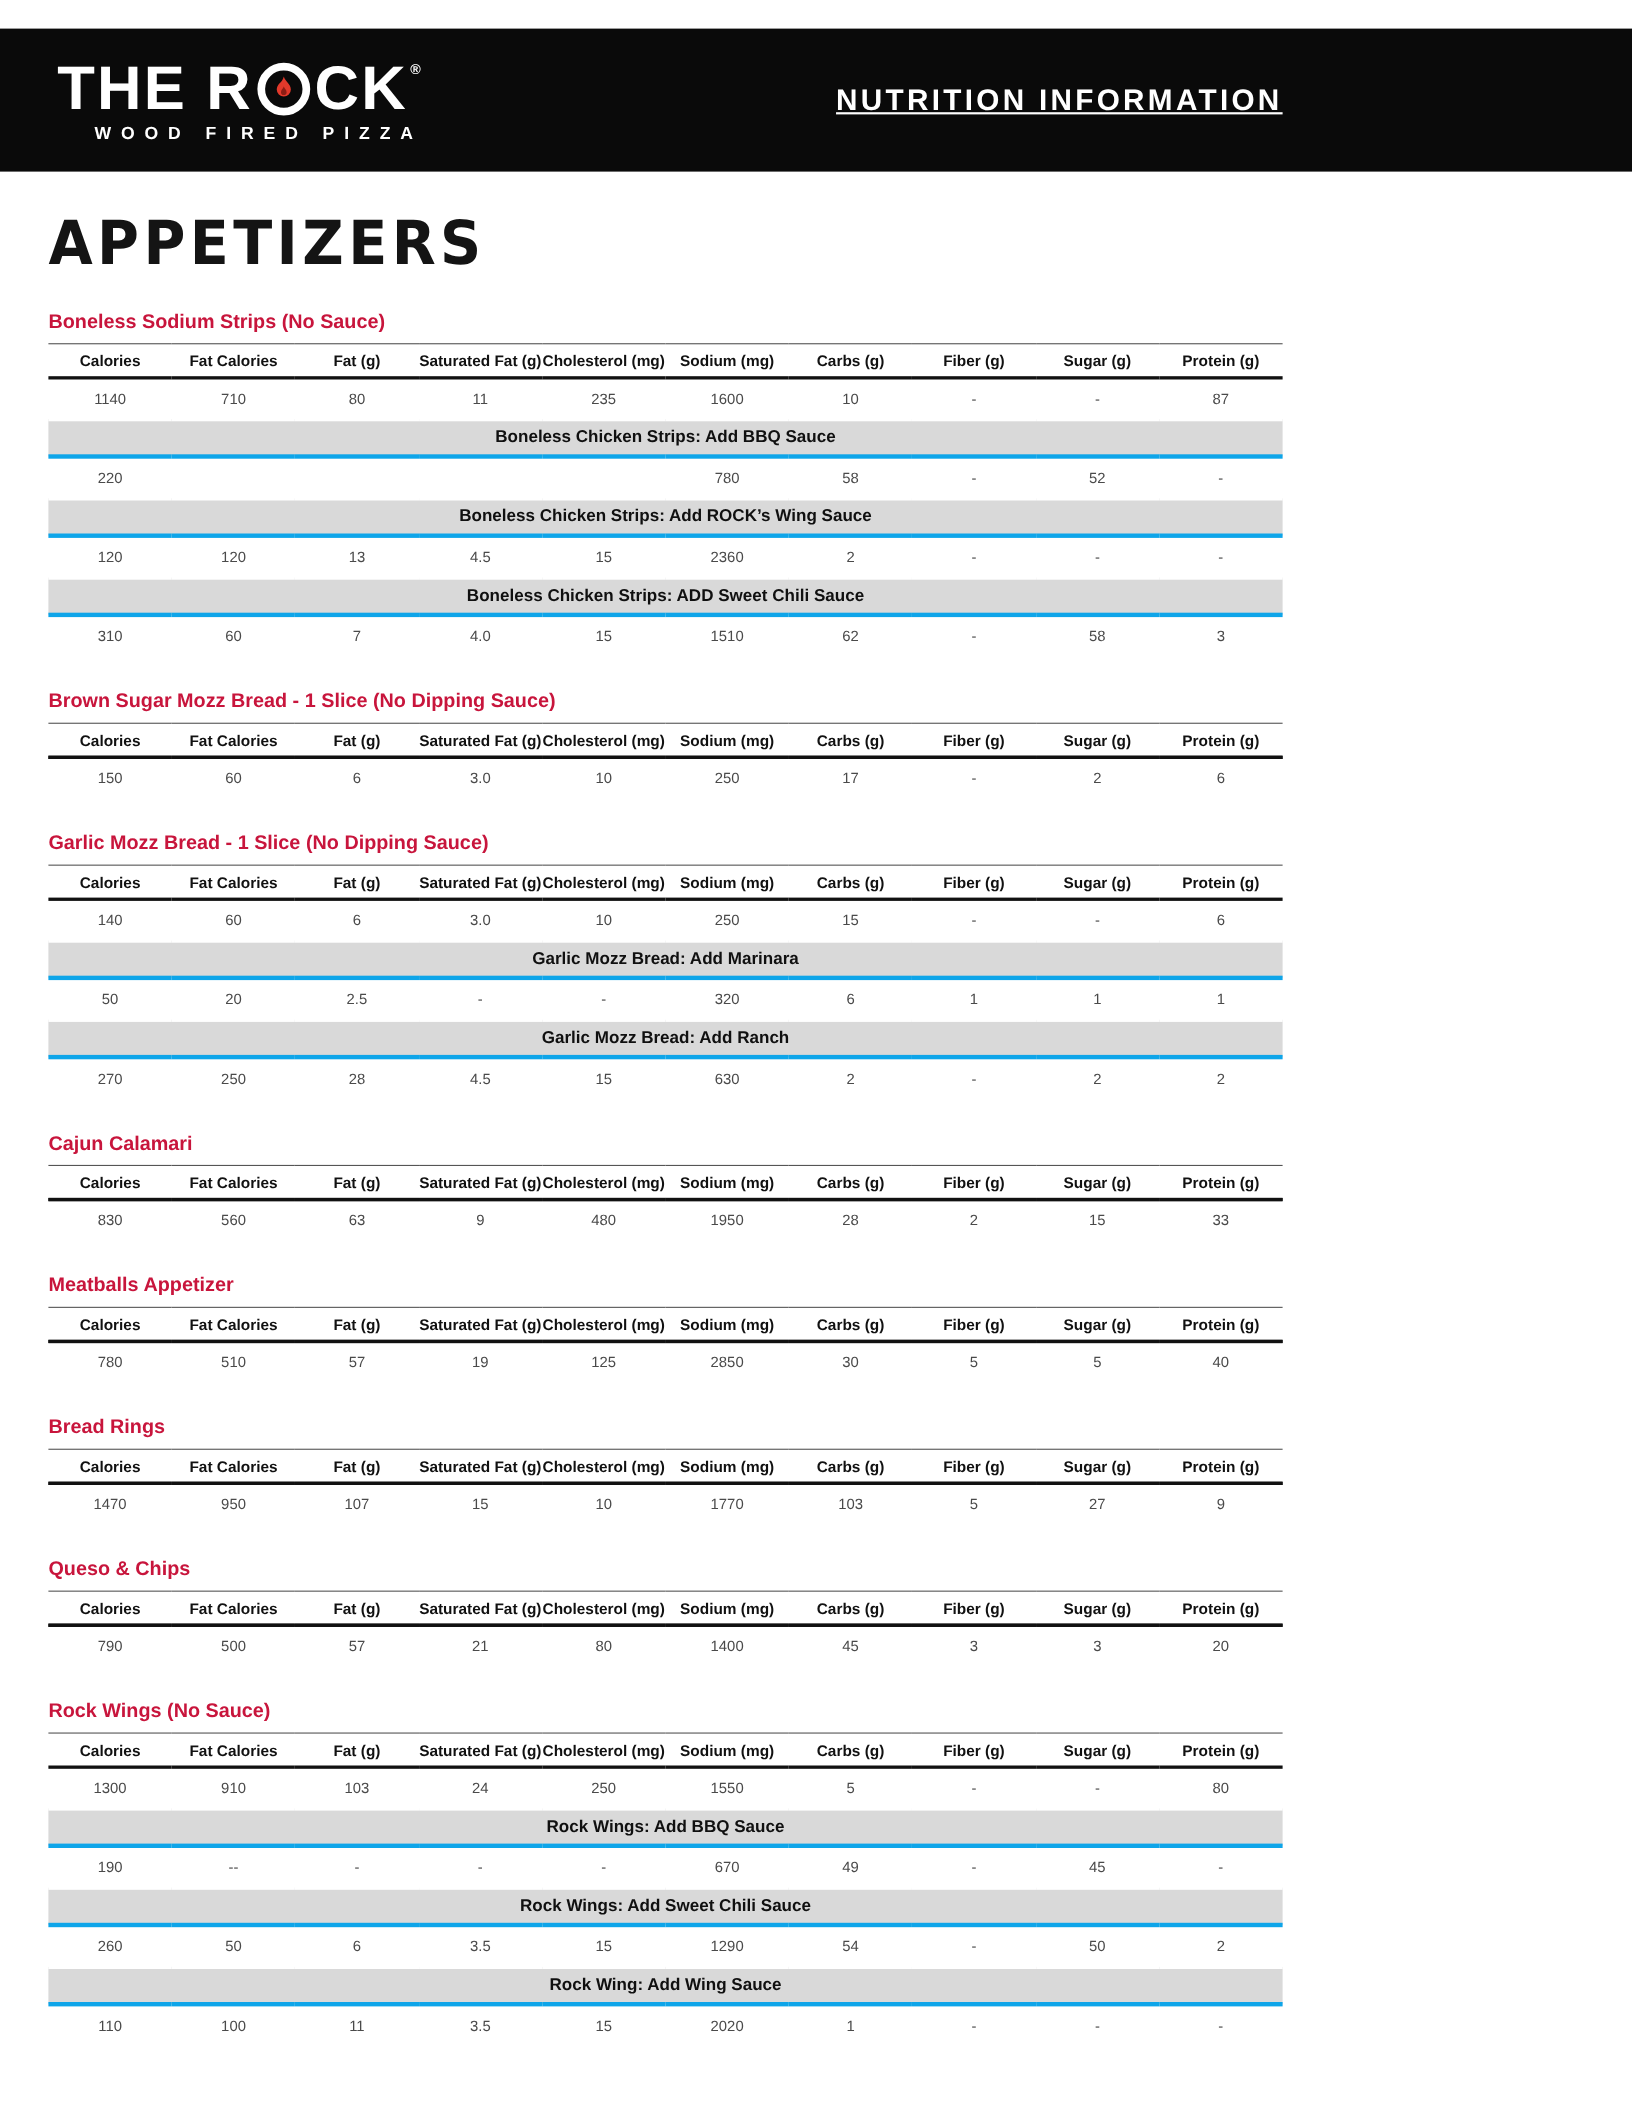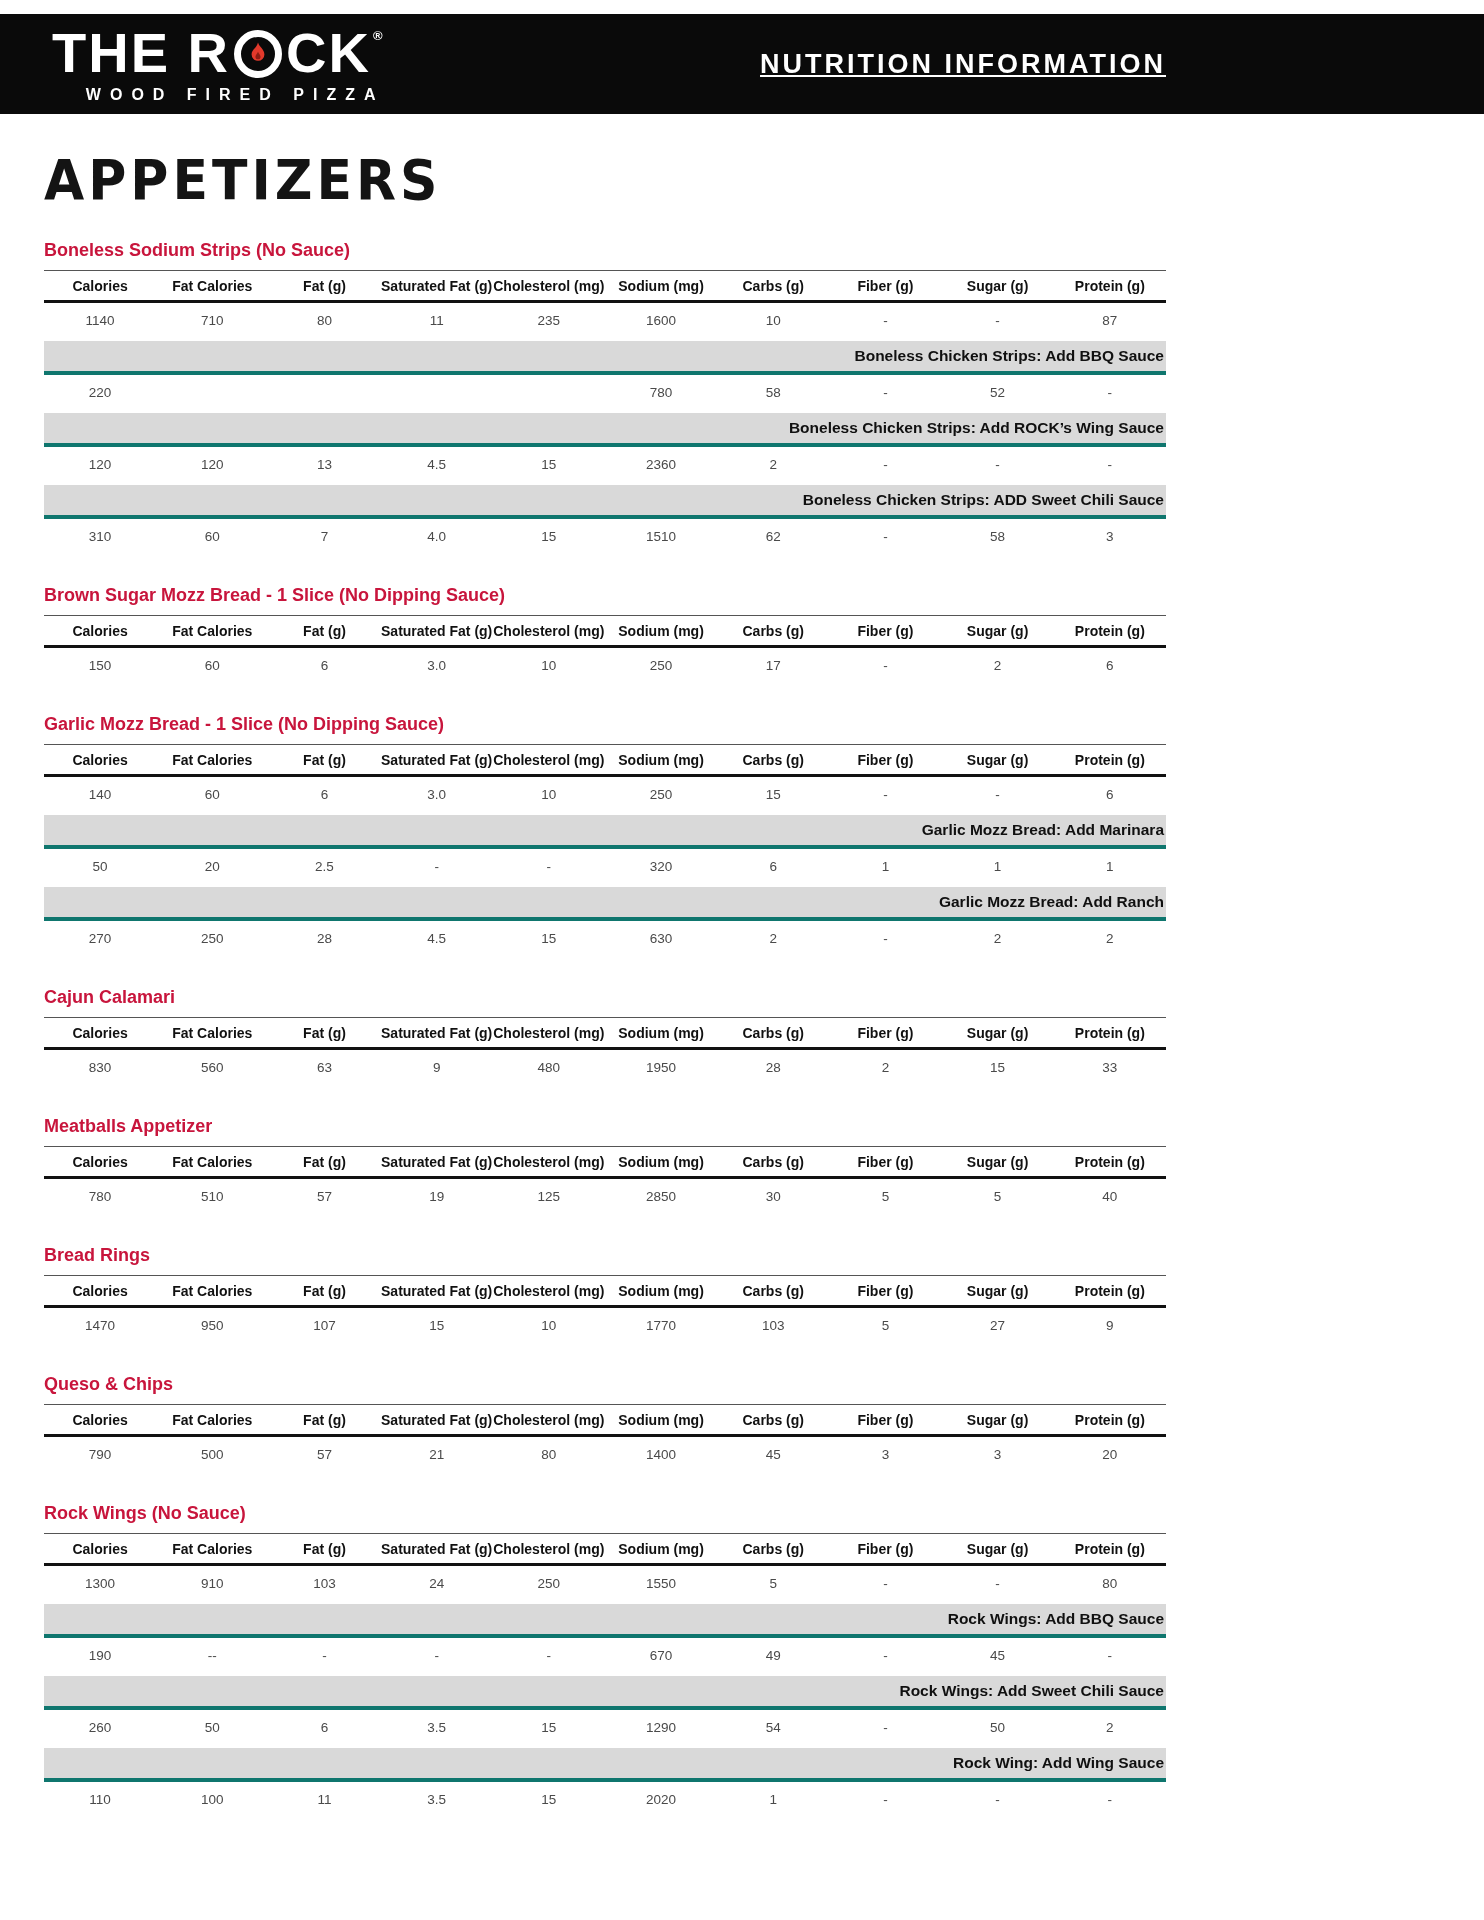--- a/index.html
+++ b/index.html
@@ -6,23 +6,23 @@
   html,body { background:#ffffff; }
   body { font-family:"Liberation Sans", sans-serif; }
 
   .page {
     width:1484px; min-height:1920px; background:#fff;
     position:relative; padding-bottom:50px;
   }
 
   
   .topbar {
-    margin-top:14px;
+    margin-top:26px;
     background:var(--header-bg, #0a0a0a);
-    height:100px;
+    height:130px;
     display:flex; align-items:center; justify-content:space-between;
     padding:0 318px 0 52px;
   }
   .logo { display:flex; flex-direction:column; }
   .logo-line1 {
     color:#fff; font-weight:bold; font-size:56px; letter-spacing:2px;
     display:flex; align-items:center; line-height:1;
   }
   .logo-o {
     display:inline-flex; align-items:center; justify-content:center;
@@ -58,23 +58,23 @@
     font-size:14px; font-weight:bold; color:#111; text-align:center;
     padding:7px 0 6px 0;
     border-top:1px solid #555;
     border-bottom:3px solid #111;
   }
   table.nutri td.val {
     font-size:13.5px; color:#4a4a4a; text-align:center; padding:10px 0 9px 0;
   }
   table.nutri tr.subbar td {
     background:var(--bar-gray, #d9d9d9);
-    font-size:15.5px; font-weight:bold; color:#101010; text-align:right;
+    font-size:15.5px; font-weight:bold; color:#101010; text-align:center;
     padding:6px 2px;
-    border-top:4px solid #fff; border-bottom:4px solid #0f766e;
+    border-top:4px solid #fff; border-bottom:4px solid #0ea5e9;
   }
 </style>
 </head>
 <body>
 
 <div class="page">
 
   <header class="topbar">
     <div class="logo">
       <div class="logo-line1">

